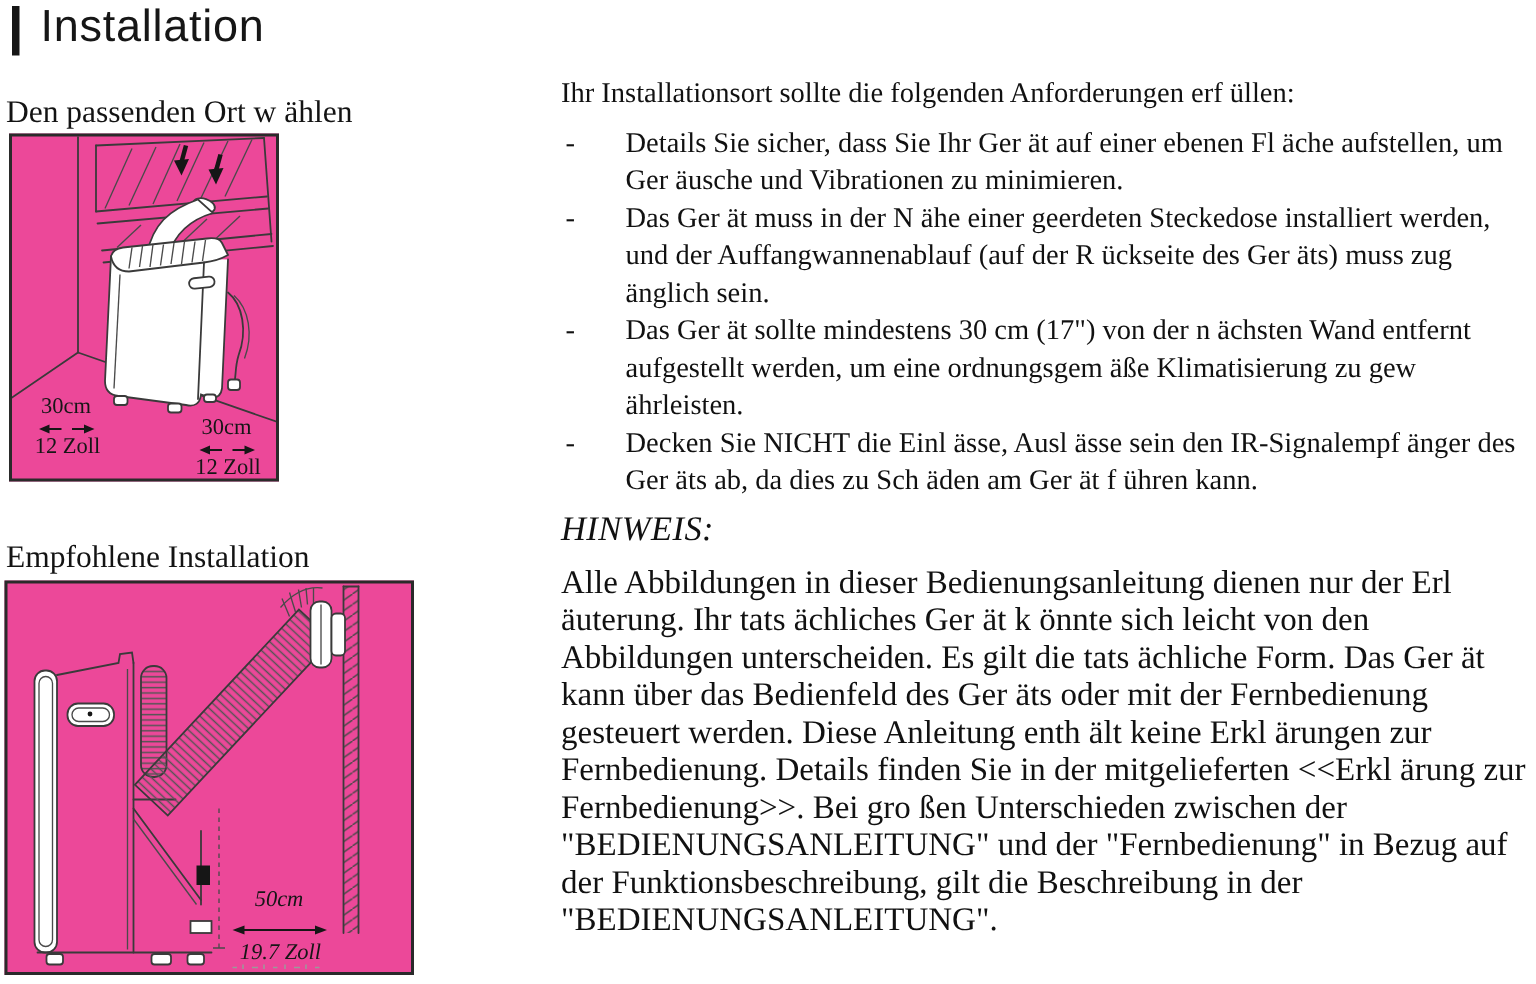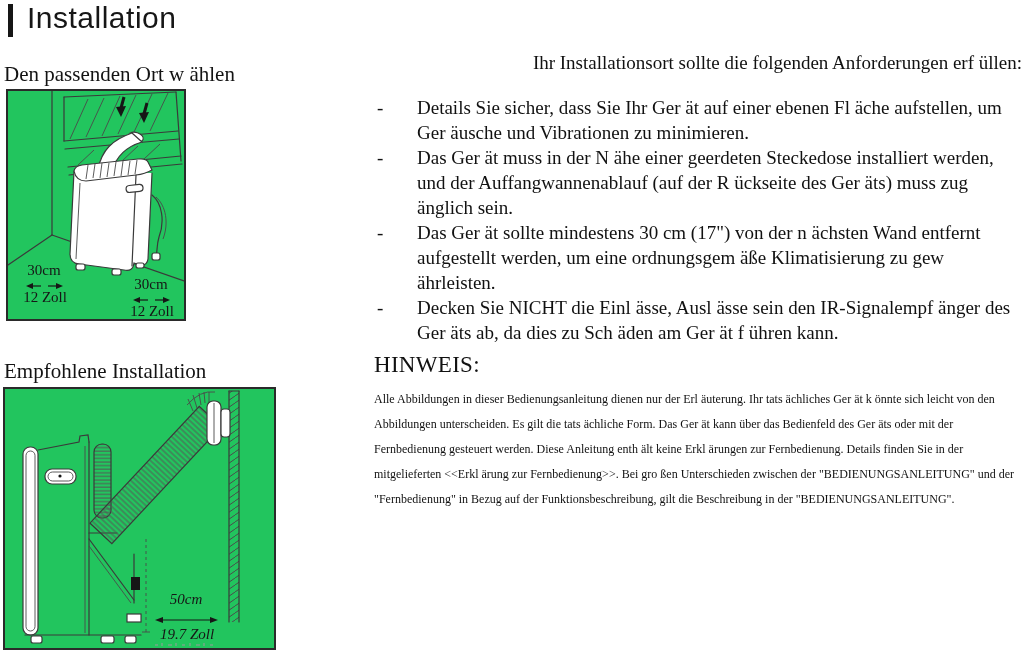--- a/index.html
+++ b/index.html
@@ -12,34 +12,34 @@
   .title-bar{position:absolute;left:0;top:2px;width:5px;height:33px;background:#161616;}
   .page-title{
     position:absolute;left:19px;top:-1px;margin:0;
     font-family:"Liberation Sans", sans-serif;font-weight:400;
     font-size:30px;letter-spacing:.5px;color:#161616;white-space:nowrap;
   }
   
   .h-left{margin:0;font-weight:400;font-size:21px;color:#131313;white-space:nowrap;}
   #heading1{position:absolute;left:4px;top:48px;margin-top:14px;}
   #heading2{position:absolute;left:4px;top:359px;}
-  .fig{position:absolute;border:2px solid #2a2a2a;background:#22c55e;box-sizing:border-box;}
+  .fig{position:absolute;border:2px solid #2a2a2a;background:#ec4899;box-sizing:border-box;}
   #fig1{left:6px;top:89px;width:180px;height:232px;}
   #fig2{left:3px;top:387px;width:273px;height:263px;font-style:italic;}
   .fig svg{display:block;}
   .fig svg text{font-family:"Liberation Serif", serif;font-size:15px;fill:#161616;}
   
   .col-right{position:absolute;left:374px;top:50px;width:648px;}
-  .intro{margin:0 0 20px 0;font-size:19px;line-height:25px;text-align:right;}
+  .intro{margin:0 0 8px 0;font-size:19px;line-height:25px;}
   ul.reqs{list-style:none;margin:0;padding:0;}
   ul.reqs li{display:flex;font-size:19px;line-height:25px;}
   ul.reqs .marker{flex:0 0 40px;padding-left:3px;}
   ul.reqs .req-text{flex:0 0 600px;max-width:600px;}
-  .note-heading{margin:7px 0 9px 0;font-weight:400;font-size:23px;letter-spacing:.3px;}
-  .note-body{margin:0;font-size:12px;line-height:25px;max-width:648px;}
+  .note-heading{margin:7px 0 9px 0;font-weight:400;font-size:23px;letter-spacing:.3px;font-style:italic;}
+  .note-body{margin:0;font-size:22px;line-height:25px;max-width:648px;}
   
   .ln{stroke:#3a3a3a;stroke-width:1.2;fill:none;stroke-linecap:round;}
   .thin{stroke:#4a4a4a;stroke-width:.9;fill:none;}
   .wht{fill:#ffffff;}
   .blk{fill:#161616;}
   .dim{stroke:#161616;stroke-width:1.2;fill:none;}
   .dimhead{fill:#161616;stroke:none;}
   .faint{stroke:#9a9a9a;stroke-width:1;fill:none;}
 </style>
 </head>

